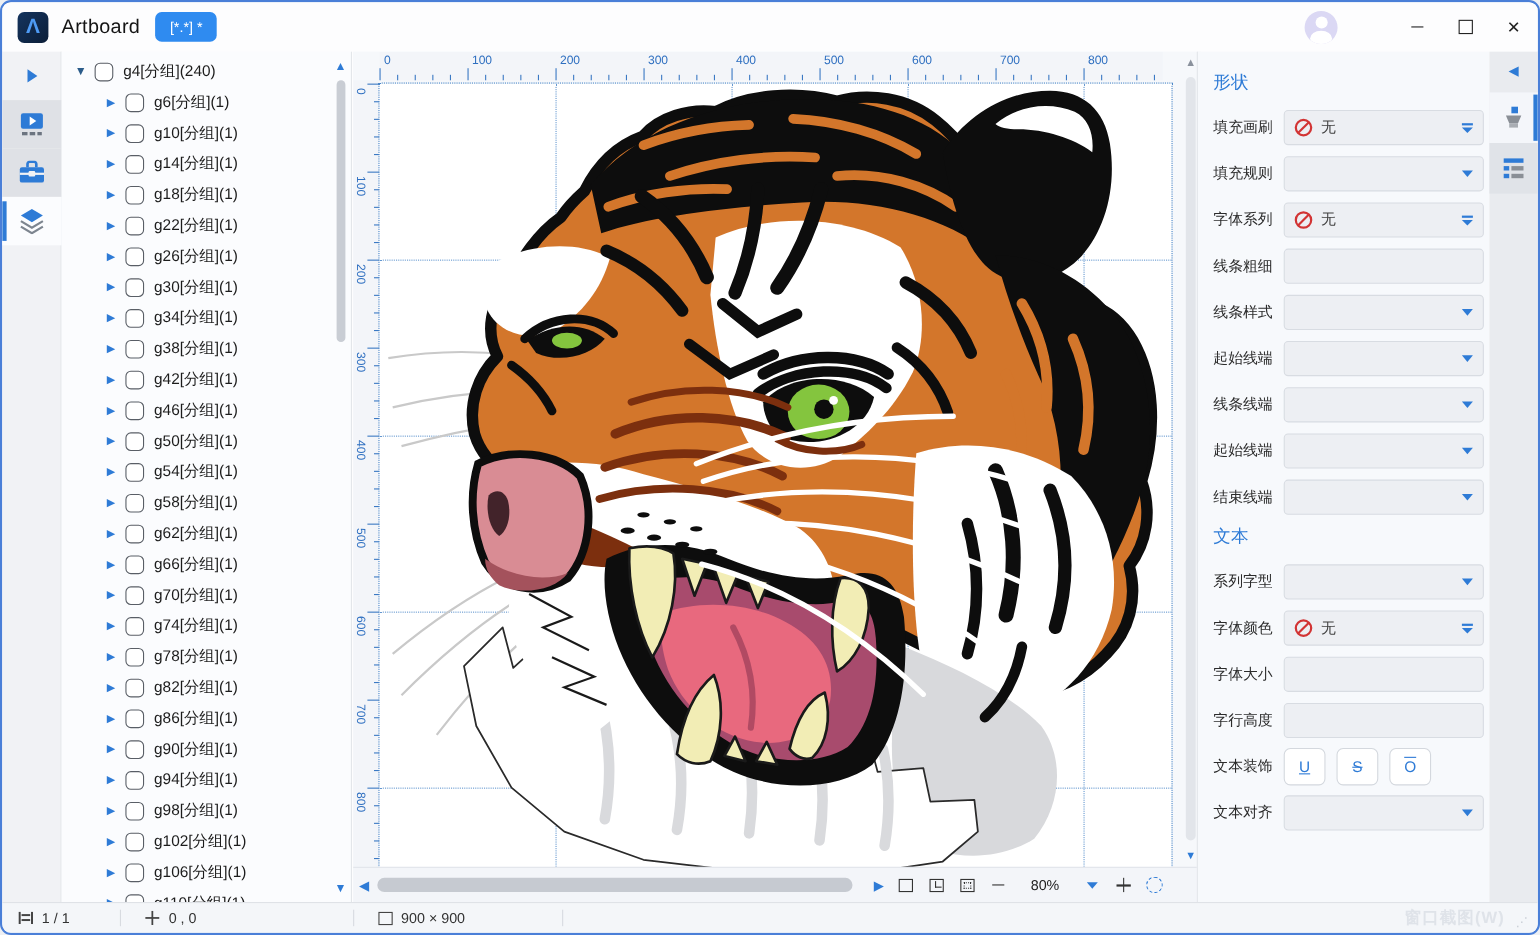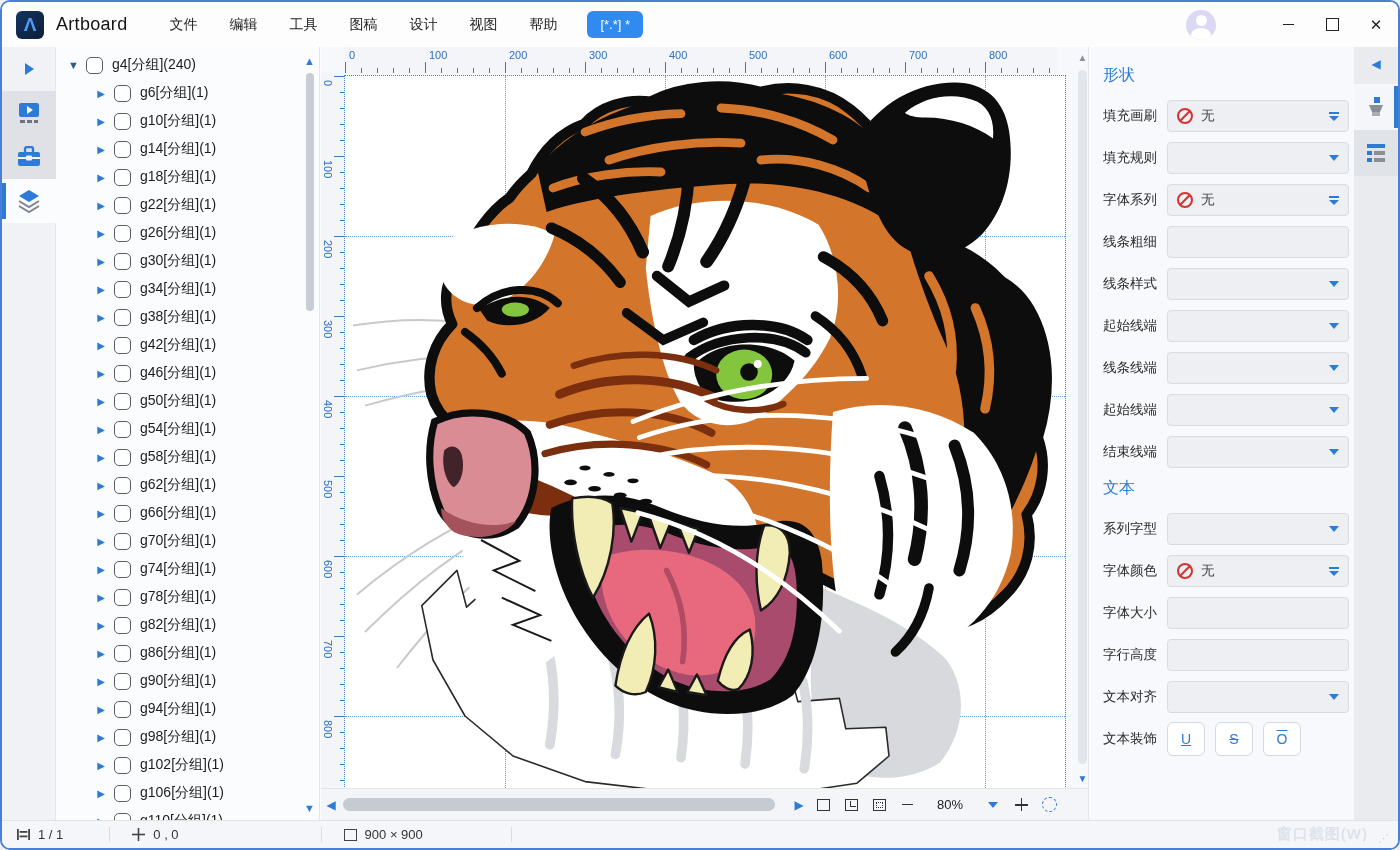--- a/index.html
+++ b/index.html
@@ -111,29 +111,20 @@
   #sb-grip{margin:8px 8px 0 10px;color:#c7ccd4;font-size:11px;letter-spacing:1px;}
 </style>
 </head>
 <body>
 
 <div id="window">
 
   <div id="titlebar">
     <div id="logo">Λ</div>
     <div id="apptitle">Artboard</div>
-    <div id="menus">
-        <span>文件</span>
-        <span>编辑</span>
-        <span>工具</span>
-        <span>图稿</span>
-        <span>设计</span>
-        <span>视图</span>
-        <span>帮助</span>
-      </div>
     <div id="doctab">[*.*] *</div>
     <div id="tb-right">
       <div id="avatar"></div>
       <div class="winbtn" id="btn-min"></div>
       <div class="winbtn" id="btn-max"></div>
       <div class="winbtn">✕</div>
     </div>
   </div>
 
   <div id="leftrail">
@@ -706,38 +697,38 @@
         </div>
         <div class="prow">
           <div class="plabel">字体大小</div>
           <div class="pctrl"></div>
         </div>
         <div class="prow">
           <div class="plabel">字行高度</div>
           <div class="pctrl"></div>
         </div>
         <div class="prow">
-          <div class="plabel">文本对齐</div>
-          <div class="pctrl">
-            <span class="spacer"></span>
-            <span class="dd-tri"></span>
-          </div>
-        </div>
-        <div class="prow">
           <div class="plabel">文本装饰</div>
           <div class="deco-row">
             <div class="deco-btn underline">
               <span>U</span>
             </div>
             <div class="deco-btn strike">
               <span>S</span>
             </div>
             <div class="deco-btn overline">
               <span>O</span>
             </div>
+          </div>
+        </div>
+        <div class="prow">
+          <div class="plabel">文本对齐</div>
+          <div class="pctrl">
+            <span class="spacer"></span>
+            <span class="dd-tri"></span>
           </div>
         </div>
       </div>
   </div>
 
   <div id="rightrail">
     <div id="rail-collapse">◀</div>
     <div class="rtab" id="rtab1">
       <svg width="22" height="22" viewBox="0 0 22 22">
         <rect x="9" y="1" width="6" height="6" fill="#2e7bd6"></rect>

